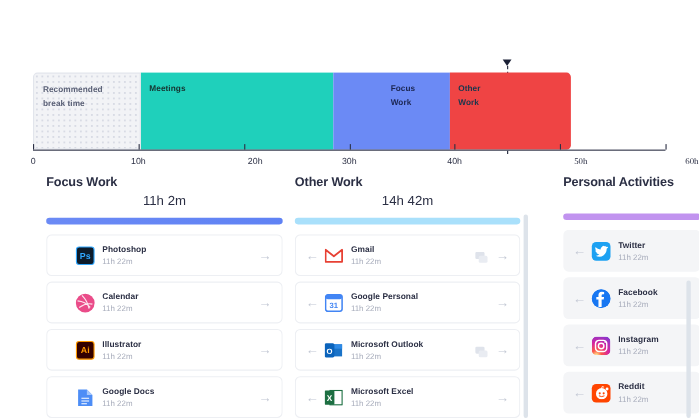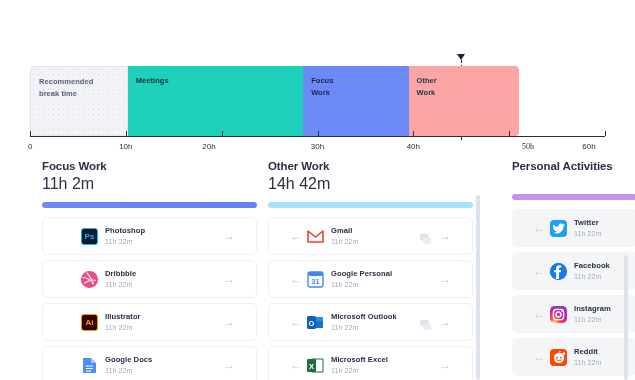--- a/index.html
+++ b/index.html
@@ -83,22 +83,22 @@
     background-image:
       radial-gradient(#d8dbe4 0.8px, transparent 0.9px);
     background-size: 5px 5px;
     border: 1px solid #e2e5ec;
     border-radius: 4px 0 0 4px;
   }
   #seg-break .seg-label { color: #5a6076; }
   #seg-meetings { background: #1fd0bb; }
   #seg-meetings .seg-label { color: #16322f; }
   #seg-focus { background: #6b8af5; }
-  #seg-focus .seg-label { color: #1b2550; }
-  #seg-other { background: #fca5a5; border-radius: 0 4px 4px 0; }
+  #seg-focus .seg-label { color: #1b2550; margin-left: 44px; }
+  #seg-other { background: #ef4444; border-radius: 0 4px 4px 0; }
   #seg-other .seg-label { color: #17374e; }
 
   
   #axis-line {
     position: absolute;
     left: 30px; top: 136px;
     width: 575px; height: 1.2px;
     background: #2b2f44;
   }
   .axis-tick {
@@ -132,24 +132,25 @@
   #col-other  { left: 268px; width: 205px; }
   #col-personal { left: 512px; width: 125px; }
 
   .col-title {
     font-size: 11.5px;
     font-weight: 700;
     color: #2b2f44;
     letter-spacing: -.1px;
   }
   .col-subtitle {
-    font-size: 16px;
+    font-size: 12px;
     font-weight: 400;
     color: #2b2f44;
     margin-top: 3px;
+    text-align: center;
   }
   .accent-bar {
     height: 6px;
     border-radius: 3px;
     margin-top: 9px;
   }
   #col-focus .accent-bar {
     background: linear-gradient(90deg, #6b8af5 0%, #5f82f4 100%);
   }
   #col-other .accent-bar { background: #a9e0fb; }
@@ -165,21 +166,21 @@
 
   .app-card {
     position: relative;
     display: flex;
     align-items: center;
     height: 38px;
     margin-bottom: 5px;
     border-radius: 5px;
     background: #ffffff;
     border: 1px solid #edeff3;
-    padding: 0 20px;
+    padding: 0 8px;
   }
   #col-personal .app-card {
     background: #f4f5f7;
     border: none;
     height: 38px;
   }
 
   .nav-left, .nav-right {
     flex: 0 0 auto;
     width: 14px;
@@ -262,29 +263,29 @@
     </div>
   </div>
 
   <div id="axis-line"></div>
   <div id="axis-ticks">
       <div class="axis-tick" style="left: 30px;"></div>
       <div class="axis-tick-label first" style="left: 30px;">0</div>
       <div class="axis-tick" style="left: 125.833px;"></div>
       <div class="axis-tick-label" style="left: 125.833px;">10h</div>
       <div class="axis-tick" style="left: 221.667px;"></div>
-      <div class="axis-tick-label" style="left: 209px;">20h</div>
+      <div class="axis-tick-label" style="left: 232px;">20h</div>
       <div class="axis-tick" style="left: 317.5px;"></div>
       <div class="axis-tick-label" style="left: 317.5px;">30h</div>
       <div class="axis-tick" style="left: 413.333px;"></div>
       <div class="axis-tick-label" style="left: 413.333px;">40h</div>
       <div class="axis-tick" style="left: 509.167px;"></div>
       <div class="axis-tick-label" style="left: 528px; font-family: Liberation Serif, serif;">50h</div>
       <div class="axis-tick" style="left: 605px;"></div>
-      <div class="axis-tick-label" style="left: 589px;">60h</div>
+      <div class="axis-tick-label" style="left: 629px; font-family: Liberation Serif, serif;">60h</div>
     </div>
 </div>
 
 <div id="columns">
 
   <div class="column" id="col-focus">
     <div class="col-title">Focus Work</div>
     <div class="col-subtitle">11h 2m</div>
     <div class="accent-bar"></div>
     <div class="card-list" id="list-focus">
@@ -299,21 +300,21 @@
         </div>
         <div class="app-card">
           <div class="nav-spacer"></div>
           <div class="app-icon" style="background: rgb(234, 76, 137); border-radius: 50%;">
             <svg width="17" height="17" viewBox="0 0 17 17">
               <circle cx="8.5" cy="8.5" r="8" fill="#ea4c89"></circle>
               <path d="M1.5 6.5q7 .5 11.5 6M3 12.5q6-4.5 12-3M5.5 1.5q5 5 6.5 12" stroke="#fde6ef" stroke-width="1.1" fill="none"></path>
             </svg>
           </div>
           <div class="app-meta">
-            <div class="app-name">Dribbble</div>
+            <div class="app-name">Calendar</div>
             <div class="app-time">11h 22m</div>
           </div>
           <div class="nav-right">→</div>
         </div>
         <div class="app-card">
           <div class="nav-spacer"></div>
           <div class="app-icon" style="background: rgb(51, 0, 0); border: 1.2px solid rgb(255, 154, 0); color: rgb(255, 154, 0);">Ai</div>
           <div class="app-meta">
             <div class="app-name">Illustrator</div>
             <div class="app-time">11h 22m</div>

